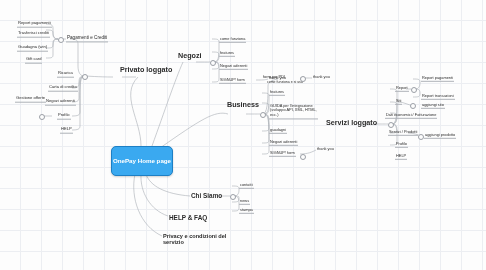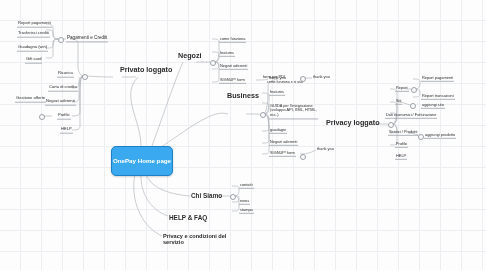--- a/index.html
+++ b/index.html
@@ -181,21 +181,21 @@
 <div class="node lvl4" style="left:219px;top:67px;">
   <span class="txt">Negozi aderenti</span>
 </div>
 <div class="node lvl4" style="left:219px;top:81px;">
   <span class="txt">SIGNUP! form</span>
 </div>
 <div class="node lvl4 nb" style="left:268px;top:79px;">
   <span class="txt">thank you</span>
 </div>
 
-<div class="node lvl1 nb" style="left:226px;top:97px;text-align:right;">
+<div class="node lvl1 nb" style="left:226px;top:106px;text-align:right;">
   <span class="txt">Business</span>
 </div>
 <div class="node lvl4 nb" style="left:262px;top:78px;">
   <span class="txt">form per PDI</span>
 </div>
 <div class="node tiny nb" style="left:266px;top:83px;">
   <span class="txt">come funziona e si usa</span>
 </div>
 <div class="node lvl4 nb" style="left:312px;top:78px;">
   <span class="txt">thank you</span>
@@ -216,21 +216,21 @@
   <span class="txt">Negozi aderenti</span>
 </div>
 <div class="node lvl4" style="left:269px;top:154px;">
   <span class="txt">SIGNUP! form</span>
 </div>
 <div class="node lvl4 nb" style="left:316px;top:150px;">
   <span class="txt">thank you</span>
 </div>
 
 <div class="node lvl1 nb" style="left:325px;top:124px;">
-  <span class="txt">Privacy loggato</span>
+  <span class="txt">Servizi loggato</span>
 </div>
 <div class="node lvl4" style="left:395px;top:89px;">
   <span class="txt">Report</span>
 </div>
 <div class="node lvl4" style="left:421px;top:79px;">
   <span class="txt">Report pagamenti</span>
 </div>
 <div class="node lvl4" style="left:421px;top:97px;">
   <span class="txt">Report transazioni</span>
 </div>

